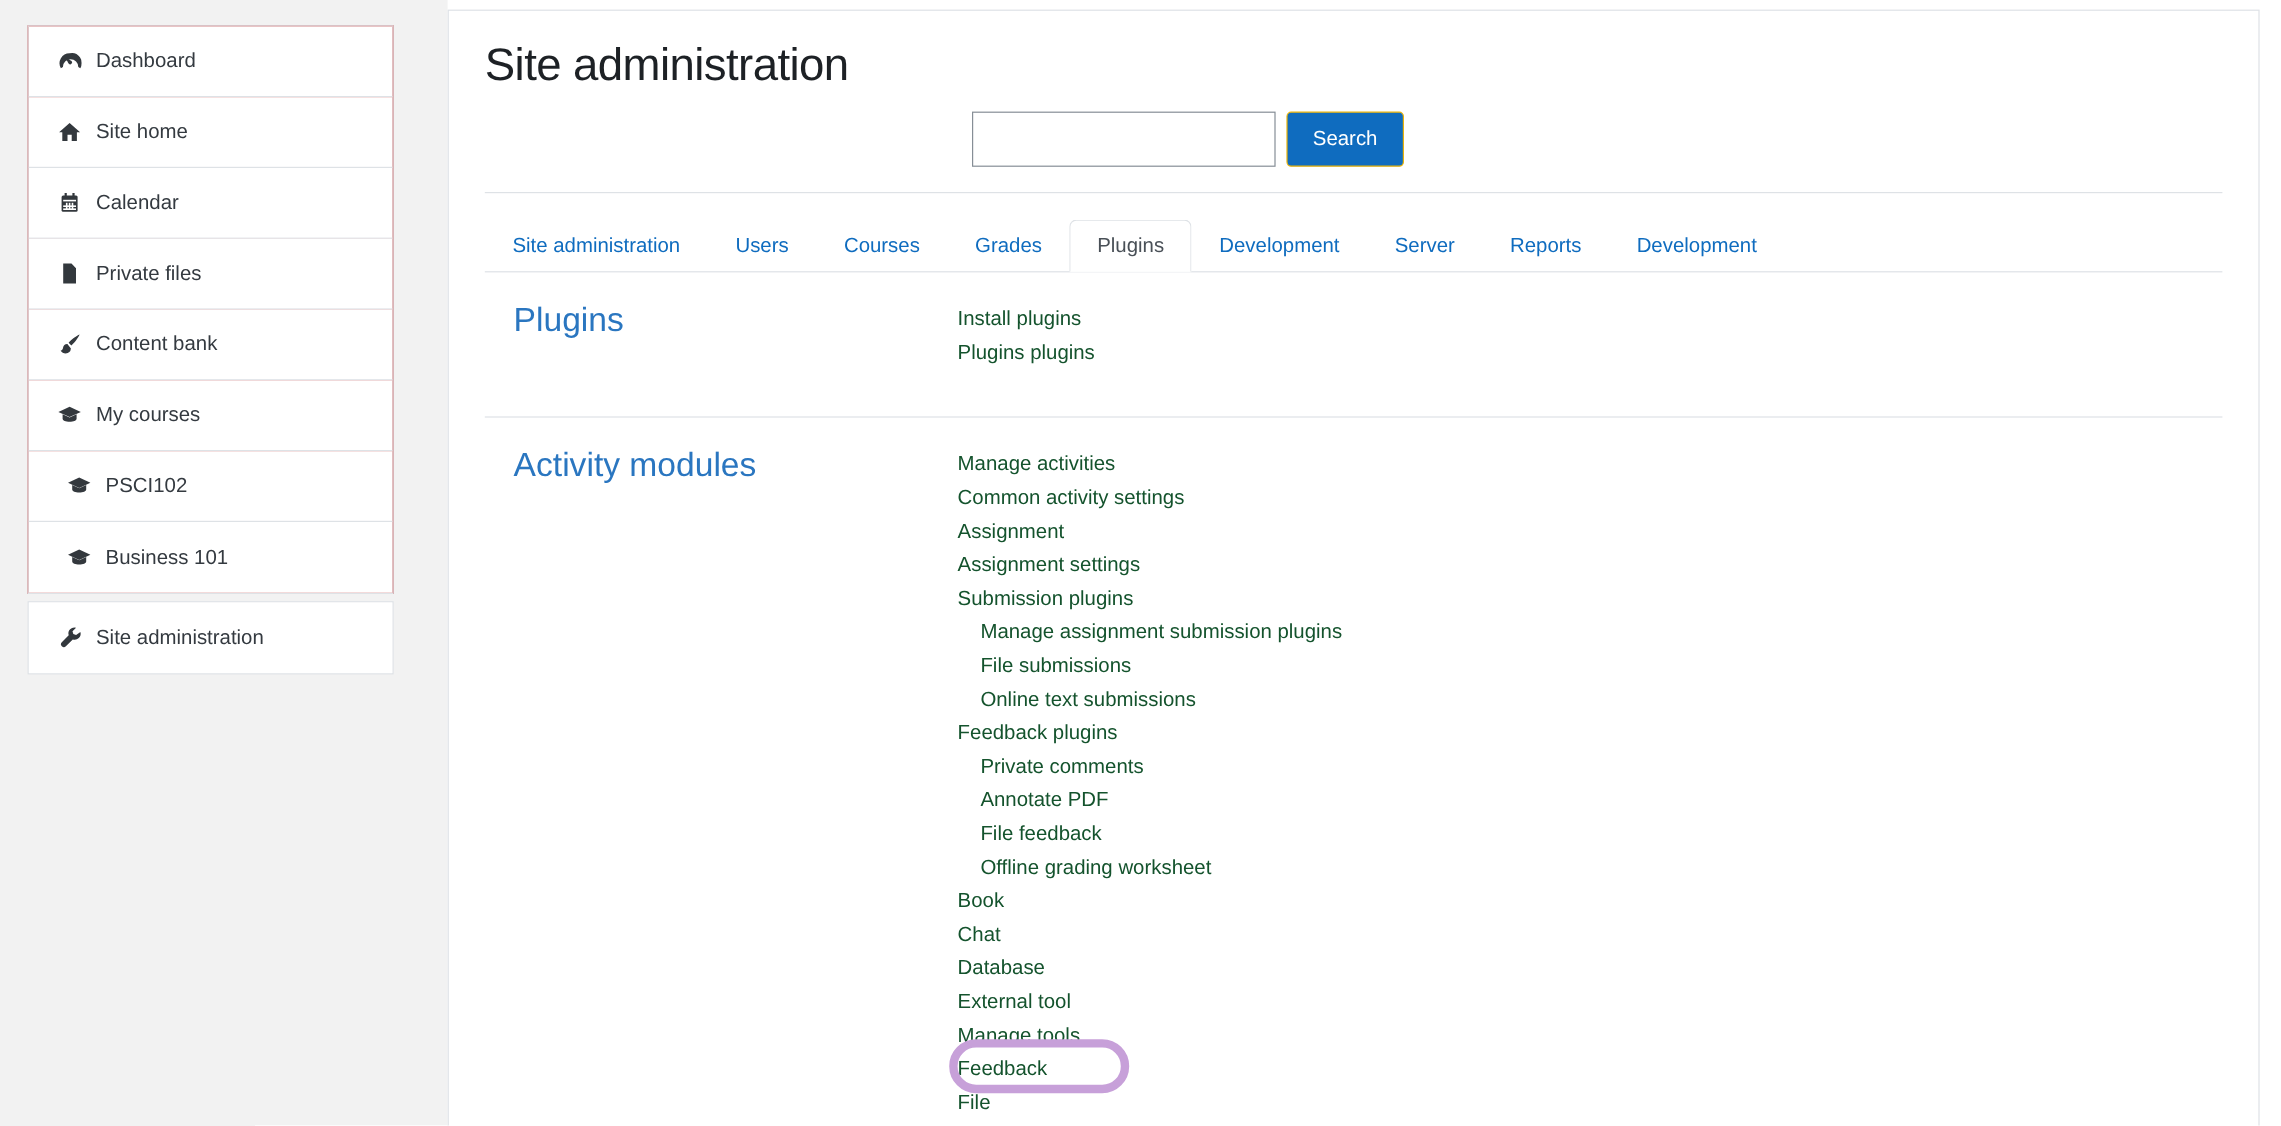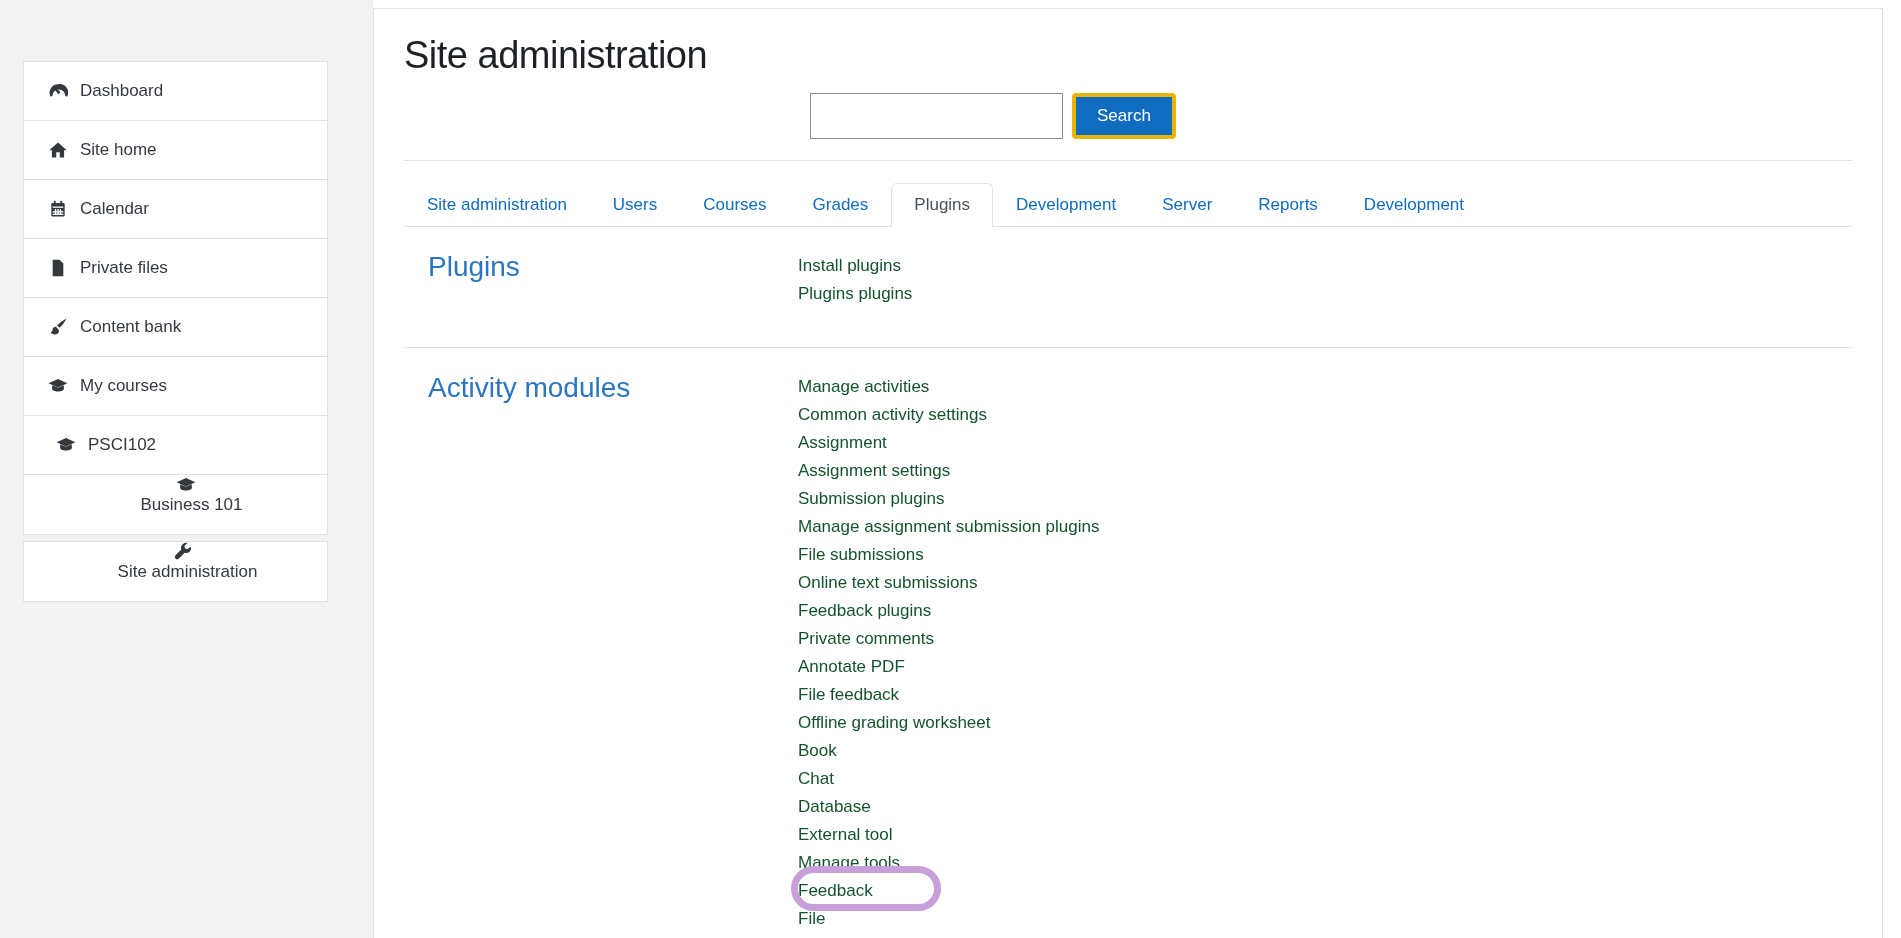--- a/index.html
+++ b/index.html
@@ -4,44 +4,44 @@
 <style>
   * { margin:0; padding:0; box-sizing:border-box; }
   html,body { width:1901px; height:938px; overflow:hidden; background:#fff;
     font-family:"Liberation Sans", sans-serif; color:#343a40; }
   body { position:relative; }
 
   
   .drawer { position:absolute; left:0; top:0; width:373px; height:938px;
     background:#f2f2f2; }
   .list-card { position:absolute; left:23px; width:305px; background:#b91c1c;
-    border:1px solid #dee2e6;margin-top:40px; }
+    border:1px solid #dee2e6; }
   .list-card-main { top:21px; }
   .list-card-secondary { top:501px; }
   .drawer-item { height:59px; display:flex; align-items:center;
     padding-left:24px; border-bottom:1px solid #dee2e6; cursor:pointer;
     font-size:17px; color:#343a40; background:#fff; }
-  .drawer-item:last-child { border-bottom:none;flex-direction:column; }
+  .drawer-item:last-child { border-bottom:none; }
   .drawer-item.indented { padding-left:32px;text-align:center; }
   .drawer-item .icn { width:20px; height:20px; margin-right:12px; flex:0 0 20px;
     color:#33383d; display:inline-flex; }
   .drawer-item .icn svg { width:100%; height:100%; fill:currentColor; }
 
   
   .main-card { position:absolute; left:373px; top:8px; width:1510px; height:1000px;
     background:#fff; border:1px solid #dee2e6; padding:22px 30px 0 30px; }
 
   .page-title { font-size:38px; font-weight:300; color:#1d2125; line-height:48px;
     letter-spacing:-0.5px; }
 
   .search-row { display:flex; align-items:stretch; margin:14px 0 0 406px; height:46px; }
   .search-input { width:253px; height:46px; border:1px solid #868e96; background:#fff;
     font-size:17px; padding:0 10px; outline:none; border-radius:0; }
   .search-btn { margin-left:9px; height:46px; padding:0 21px; background:#0f6cbf;
-    color:#fff; border:4px solid #eab308; border-radius:4px; font-size:17px;
+    color:#fff; border:1px solid #eab308; border-radius:4px; font-size:17px;
     cursor:pointer; font-family:inherit; }
 
   .hr { border:none; border-top:1px solid #dee2e6; margin-top:21px; }
 
   
   .tabs { display:flex; align-items:flex-end; margin-top:22px;
     border-bottom:1px solid #dee2e6; }
   .tab { padding:11px 22px; font-size:17px; color:#0f6cbf; cursor:pointer;
     border:1px solid transparent; margin-bottom:-1px; white-space:nowrap; }
   .tab.active { color:#495057; background:#fff; border-color:#dee2e6;
@@ -49,21 +49,21 @@
 
   
   .section { display:flex; padding:23px 0 39px 24px; }
   .section + .section { border-top:1px solid #dee2e6; }
   .section-heading { flex:0 0 370px; font-size:28px; font-weight:300;
     color:#2a76c0; line-height:34px; }
   .section-links { flex:1; padding-top:2px; }
   .admin-link { display:block; font-size:17px; line-height:28px; color:#14532d;
     text-decoration:none; cursor:pointer; width:max-content; }
   .ind-1 { }
-  .ind-2 { }
+  .ind-2 { margin-left:19px; }
 
   
   .highlight-ring { position:absolute; left:791px; top:866px; width:150px; height:45px;
     border:7px solid #c7a0d9; border-radius:23px; pointer-events:none; z-index:20;
     background:transparent; }
 </style>
 </head>
 <body>
 
 <nav class="drawer">

